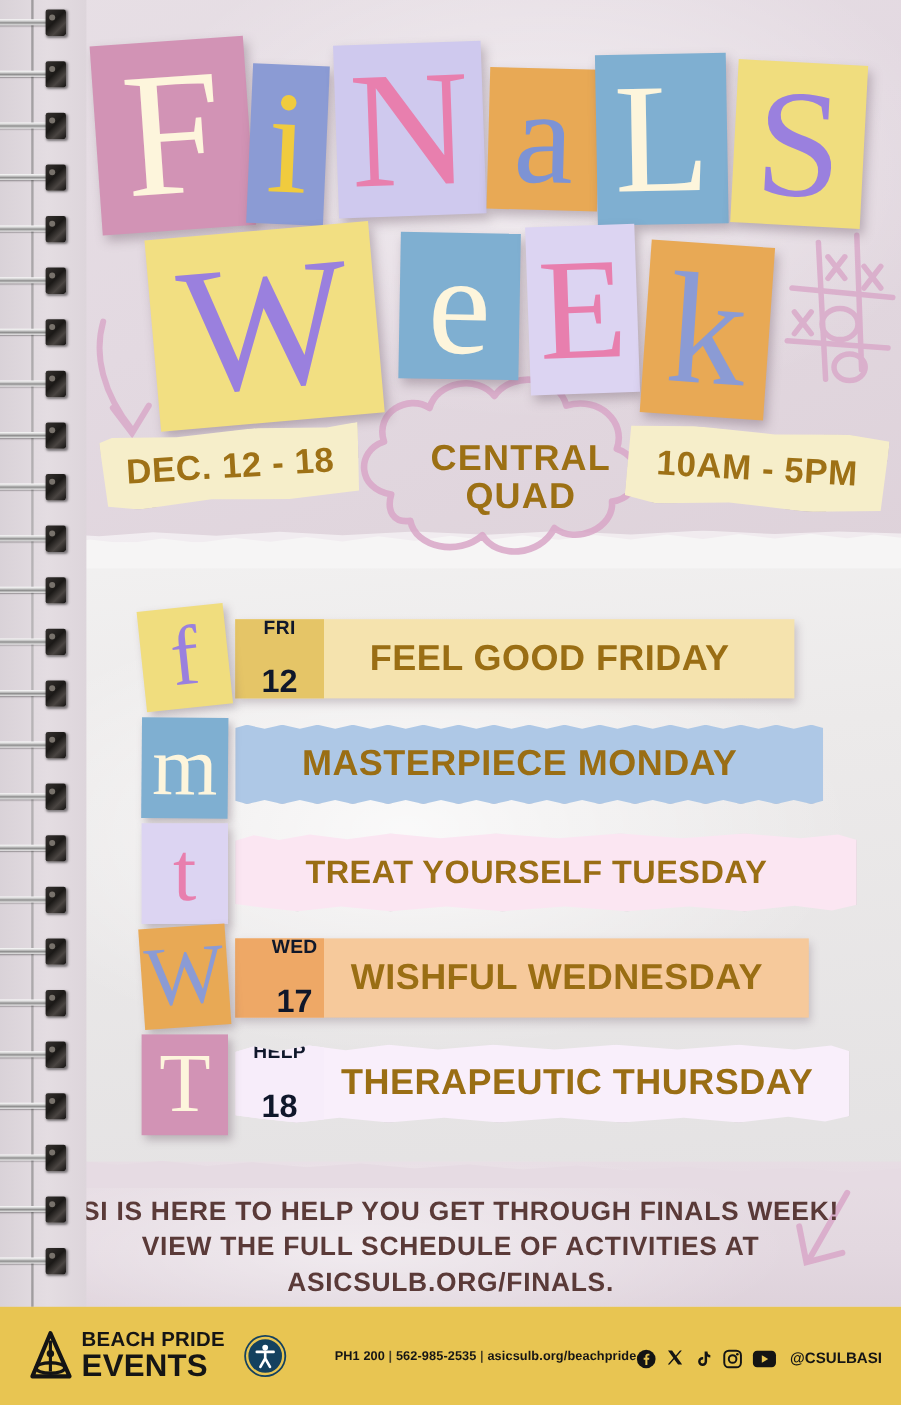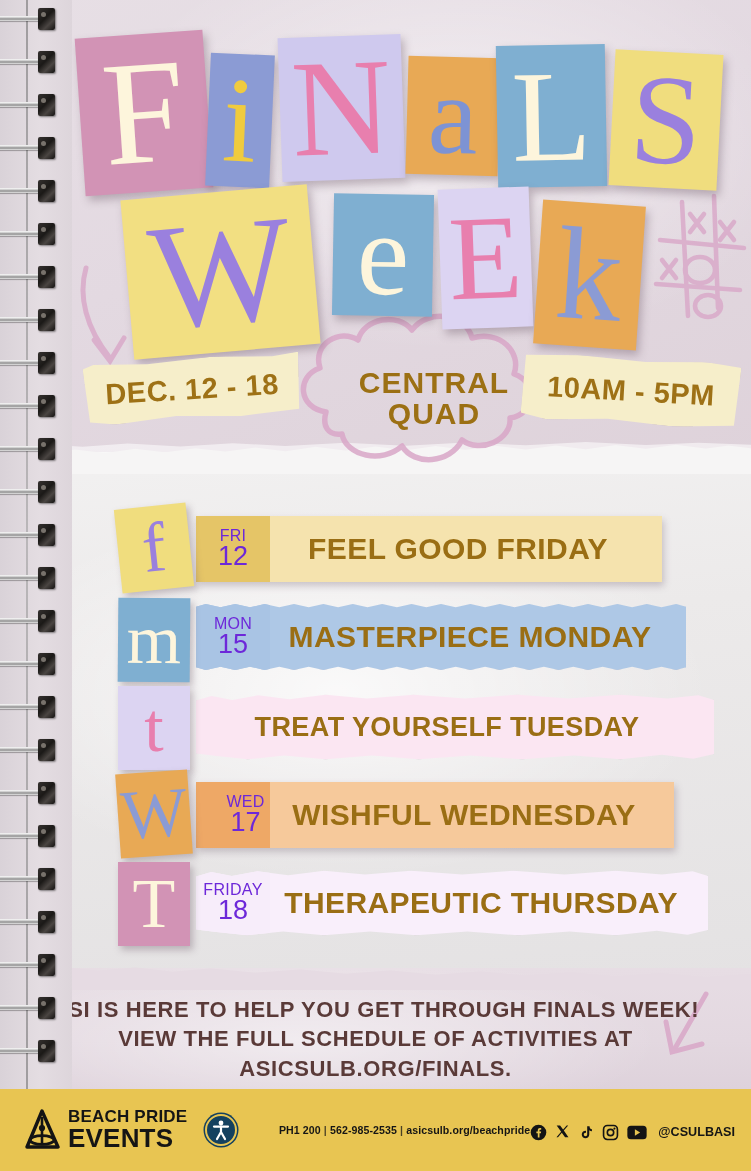--- a/index.html
+++ b/index.html
@@ -151,23 +151,23 @@
     z-index:3;
   }
   .bar {
     position:absolute; left:196px; top:10px; height:66px;
     display:flex; align-items:stretch;
     box-shadow:2px 4px 7px rgba(110,90,105,0.3);
     z-index:2;
   }
   .bar .chip {
     width:74px; flex:0 0 74px;
-    display:flex; flex-direction:column; align-items:center; justify-content:center;
-    color:#6d28d9;
-    font-weight:400; line-height:1.0;
+    display:flex; flex-direction:column; align-items:center; justify-content:space-between;
+    color:#0f172a;
+    font-weight:700; line-height:1.0;
   }
   .bar .chip .dow { font-size:16px; letter-spacing:.3px; }
   .bar .chip .num { font-size:27px; margin-top:-1px; }
   .bar .title {
     flex:1; display:flex; align-items:center; justify-content:center;
     color:#9a6e14; font-weight:700;
     font-size:30px; letter-spacing:.4px;
     padding-right:16px;
   }
   .bar.jag { clip-path:polygon(
@@ -313,24 +313,20 @@
           <div class="chip" style="background: rgb(229, 197, 103);">
             <div class="dow">FRI</div>
             <div class="num">12</div>
           </div>
           <div class="title">FEEL GOOD FRIDAY</div>
         </div>
         <div class="day-tile" style="background: rgb(240, 221, 126); color: rgb(154, 128, 222); transform: rotate(-6deg); top: 0px;">f</div>
       </div>
       <div class="sched-row" style="top: 96px;">
         <div class="bar jag" style="width: 490px; background: rgb(174, 200, 230);">
-          <div class="chip" style="background: rgb(169, 196, 228);">
-            <div class="dow">MON</div>
-            <div class="num">15</div>
-          </div>
           <div class="title">MASTERPIECE MONDAY</div>
         </div>
         <div class="day-tile" style="background: rgb(127, 175, 209); color: rgb(253, 245, 220); transform: rotate(0.5deg); top: 4px;">m</div>
       </div>
       <div class="sched-row" style="top: 186px;">
         <div class="bar torn" style="width: 518px; background: rgb(251, 230, 242);">
           <div class="title" style="font-size: 27px;">TREAT YOURSELF TUESDAY</div>
         </div>
         <div class="day-tile" style="background: rgb(220, 212, 242); color: rgb(232, 127, 174); transform: rotate(0deg); top: 2px;">t</div>
       </div>
@@ -340,21 +336,21 @@
             <div class="dow">WED</div>
             <div class="num">17</div>
           </div>
           <div class="title">WISHFUL WEDNESDAY</div>
         </div>
         <div class="day-tile" style="background: rgb(232, 169, 85); color: rgb(139, 155, 212); transform: rotate(-4deg); top: 0px;">W</div>
       </div>
       <div class="sched-row" style="top: 362px;">
         <div class="bar torn" style="width: 512px; background: rgb(249, 239, 251);">
           <div class="chip" style="background: rgb(247, 237, 250);">
-            <div class="dow">FRIDAY</div>
+            <div class="dow">HELP</div>
             <div class="num">18</div>
           </div>
           <div class="title">THERAPEUTIC THURSDAY</div>
         </div>
         <div class="day-tile" style="background: rgb(210, 147, 181); color: rgb(253, 245, 220); transform: rotate(0deg); top: 2px;">T</div>
       </div>
     </div>
 
   <div id="cta">
     <div>ASI IS HERE TO HELP YOU GET THROUGH FINALS WEEK!</div>

